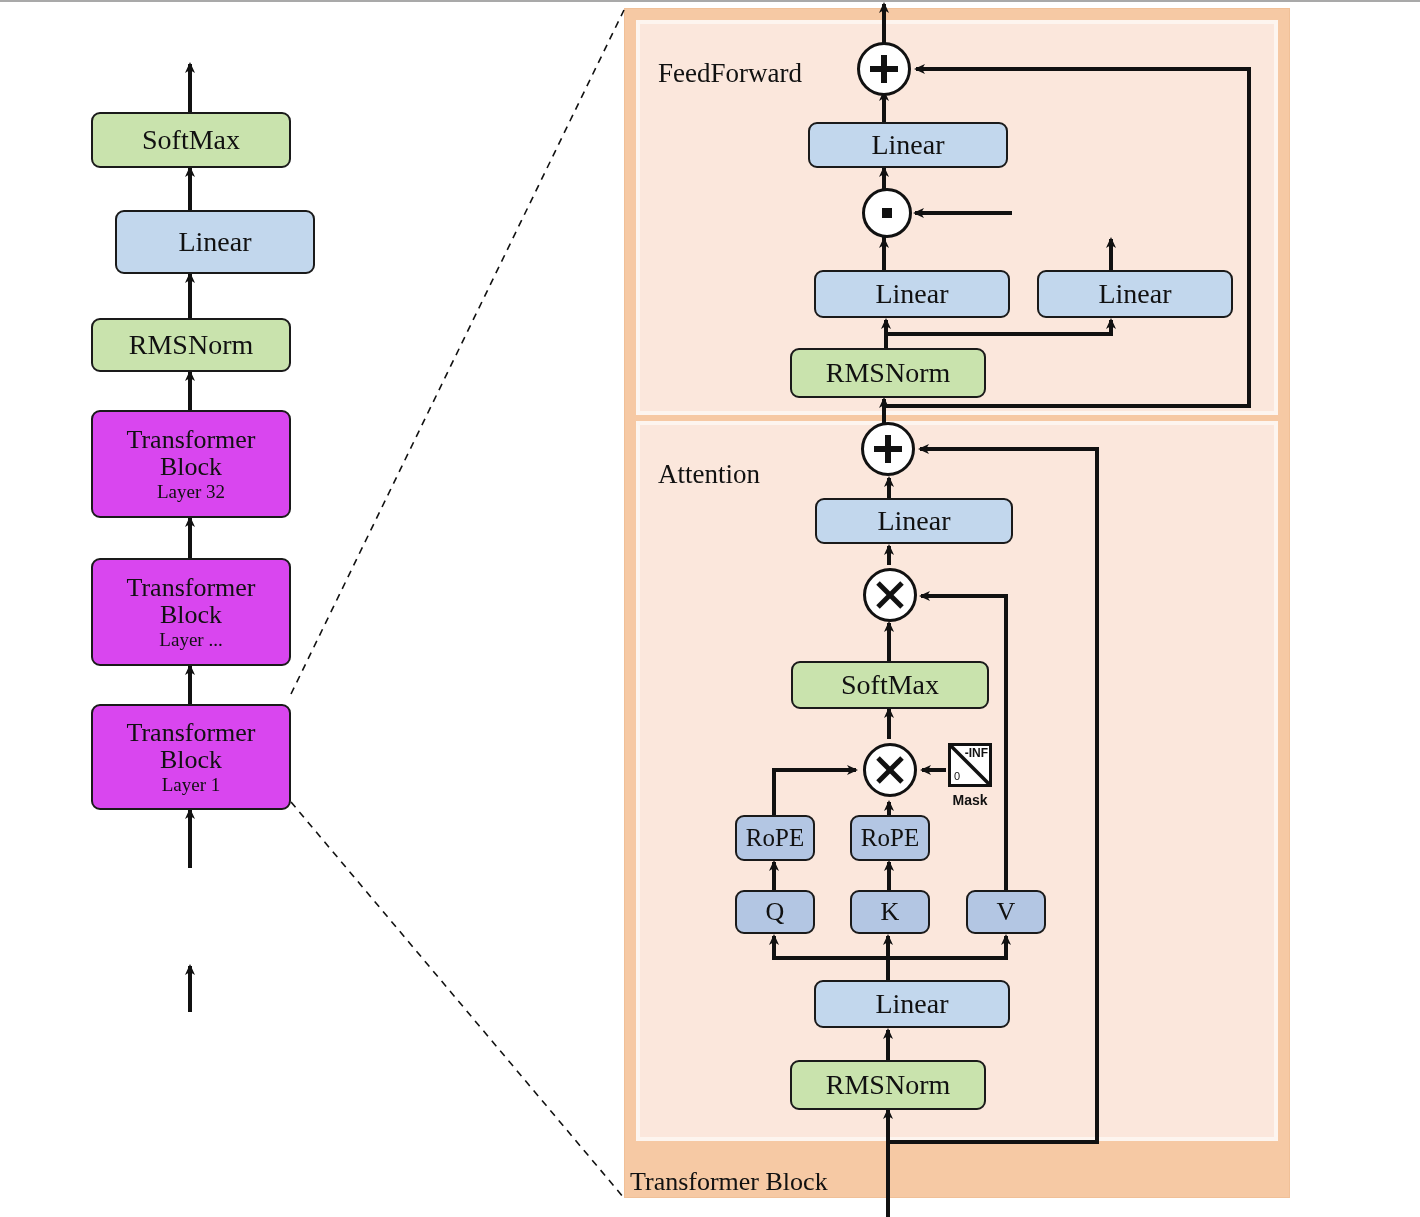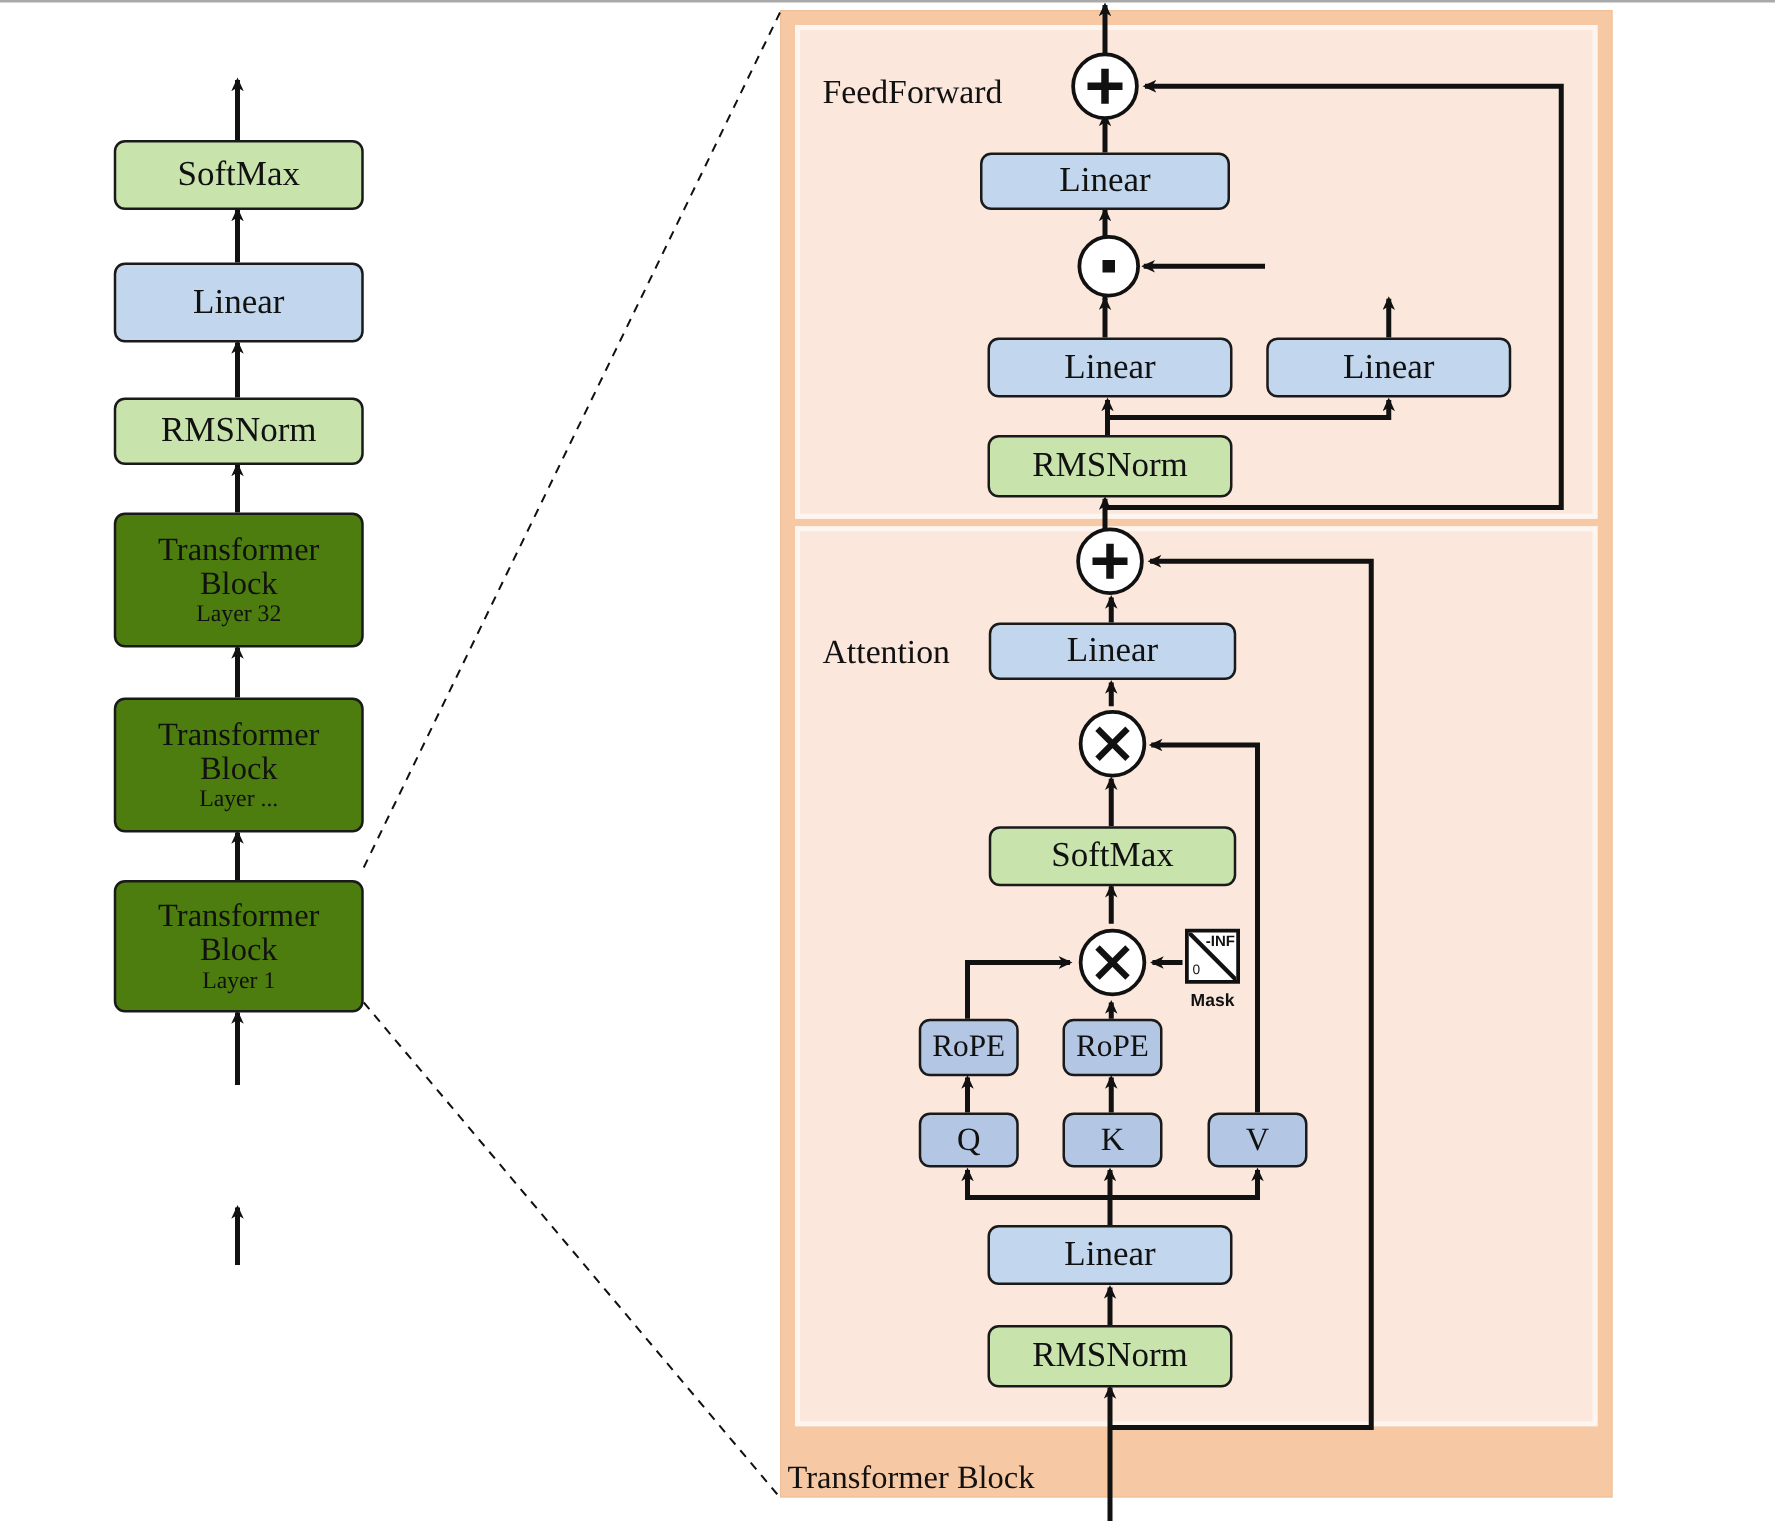--- a/index.html
+++ b/index.html
@@ -6,24 +6,24 @@
   body{width:1420px;height:1217px;position:relative;overflow:hidden;
        font-family:"Liberation Serif","DejaVu Serif",serif;}
   #canvas{position:absolute;inset:0;width:1420px;height:1217px;
           border-top:2px solid #a9a9a9;box-sizing:border-box;}
   svg#wires{position:absolute;left:0;top:0;width:1420px;height:1217px;}
 
   .node{position:absolute;box-sizing:border-box;border:2.5px solid #1a1a1a;
         border-radius:9px;display:flex;flex-direction:column;
         align-items:center;justify-content:center;line-height:1.05;
         color:#111;text-align:center;}
-  .blue{background:#c2d7ed;}
+  .blue{background:#c2d7ed;margin-left:24px;}
   .blue2{background:#b3c6e3;}
   .green{background:#c9e3ad;}
-  .orange{background:#4d7c0f;}
+  .orange{background:#d946ef;}
 
   .t28{font-size:28px;}
   .t26{font-size:26px;}
   .t25{font-size:25px;}
   .sub{font-size:19px;margin-top:2px;}
 
   .panel{position:absolute;box-sizing:border-box;}
   #outer-panel{background:#f6c9a4;border:1px solid #f0c098;}
   .inner-panel{background:#fbe7dc;border:4px solid #fdf5ef;box-sizing:border-box;}
 
@@ -50,21 +50,21 @@
 <div id="canvas">
 
   <div class="panel" id="outer-panel" style="left:624px;top:6px;width:666px;height:1190px;"></div>
 
   <div class="panel inner-panel" id="ff-panel" style="left:636px;top:18px;width:642px;height:395px;"></div>
 
   <div class="panel inner-panel" id="attn-panel" style="left:636px;top:419px;width:642px;height:720px;"></div>
 
   <div class="section-label" style="left:658px;top:56px;">FeedForward</div>
 
-  <div class="section-label" style="left:658px;top:457px;margin-top:47px;">Attention</div>
+  <div class="section-label" style="left:658px;top:457px;">Attention</div>
 
   <div id="block-caption" style="left:630px;top:1165px;">Transformer Block</div>
 
   <svg id="wires" viewBox="0 0 1420 1217">
     <defs>
       <marker id="ah" markerWidth="12" markerHeight="12" refX="9" refY="5" orient="auto" markerUnits="userSpaceOnUse">
         <path d="M0,0 L11,5 L0,10 L3,5 Z" fill="#111"></path>
       </marker>
       <marker id="ahs" markerWidth="10" markerHeight="10" refX="8" refY="4.2" orient="auto" markerUnits="userSpaceOnUse">
         <path d="M0,0 L9,4.2 L0,8.4 L2.6,4.2 Z" fill="#111"></path>

